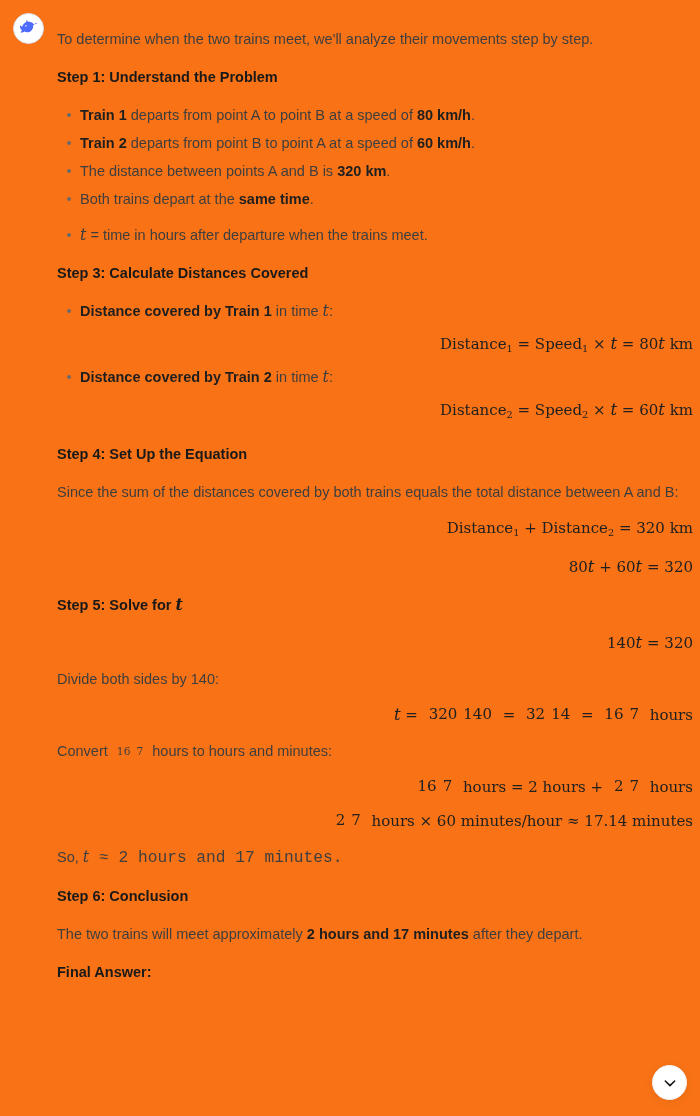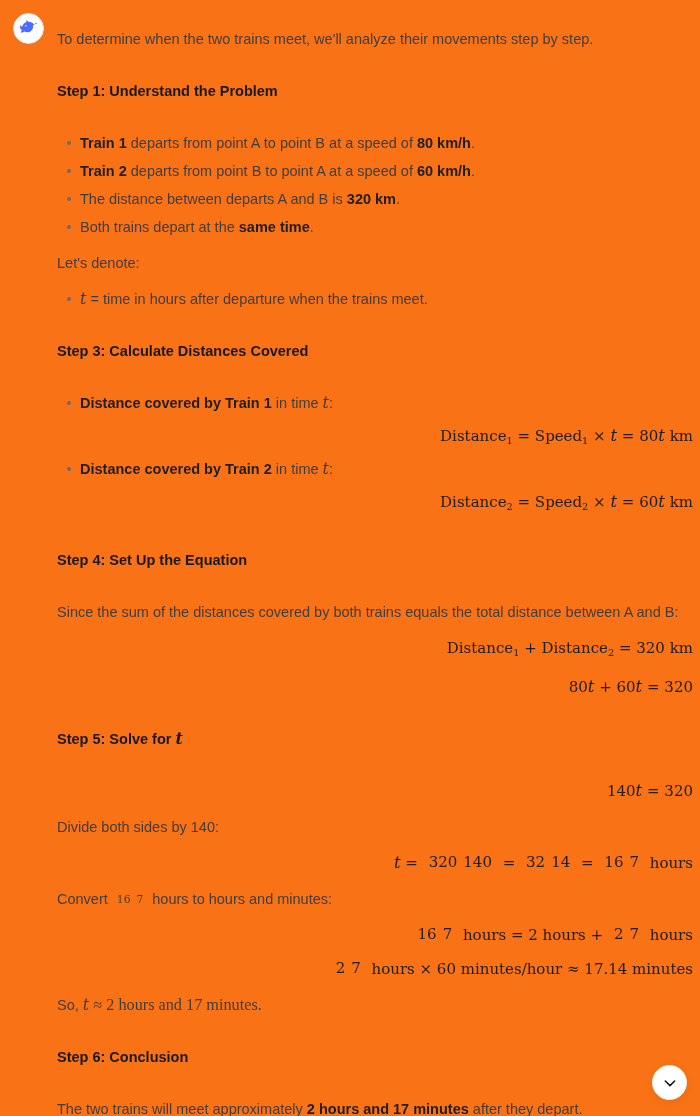--- a/index.html
+++ b/index.html
@@ -23,38 +23,38 @@
     background: #fff;
     display: flex; align-items: center; justify-content: center;
   }
   .content {
     position: absolute;
     left: 57px; top: 0;
     width: 636px;
     padding-top: 16px;
   }
   p { line-height: 26px; margin: 10px 0; color: #3e3e3e; }
-  h3 { font-size: 14.5px; line-height: 26px; margin: 26px 0; color: #191919; font-weight: 700; }
+  h3 { font-size: 14.5px; line-height: 26px; margin: 12px 0; color: #191919; font-weight: 700; }
   ul { list-style: none; margin: 10px 0; padding-left: 23px; }
   li { position: relative; line-height: 26px; margin-bottom: 2px; }
   li::before {
     content: "";
     position: absolute;
     left: -13px; top: 11px;
     width: 4px; height: 4px;
     border-radius: 50%;
     background: #6b6b6b;
   }
   .b { font-weight: 700; color: #1f1f1f; }
   .mvar {
     font-family: "DejaVu Serif", "Liberation Serif", serif;
     font-style: italic;
     font-size: 1.1em;
   }
-  .m { font-family: Liberation Serif, serif; font-size: 1.12em; }
+  .m { font-family: Liberation Mono, monospace; font-size: 1.12em; }
   .sub { font-size: 0.65em; vertical-align: -0.35em; letter-spacing: 0; }
   .math {
     text-align: right;
     font-family: "DejaVu Serif", "Liberation Serif", serif;
     font-size: 15px;
     color: #202020;
     line-height: 26px;
     margin: 8px 0;
   }
   li .math { margin: 7px 0 1px; }
@@ -97,25 +97,24 @@
   </div>
 
   <div class="content">
 
     <p>To determine when the two trains meet, we'll analyze their movements step by step.</p>
 
     <h3>Step 1: Understand the Problem</h3>
     <ul>
       <li><span class="b">Train 1</span><span> departs from point A to point B at a speed of </span><span class="b">80 km/h</span><span>.</span></li>
       <li><span class="b">Train 2</span><span> departs from point B to point A at a speed of </span><span class="b">60 km/h</span><span>.</span></li>
-      <li><span>The distance between departs A and B is </span><span class="b">320 km</span><span>.</span></li>
+      <li><span>The distance between points A and B is </span><span class="b">320 km</span><span>.</span></li>
       <li><span>Both trains depart at the </span><span class="b">same time</span><span>.</span></li>
     </ul>
 
-    <p>Let's denote:</p>
     <ul>
       <li><span class="mvar">t</span><span> = time in hours after departure when the trains meet.</span></li>
     </ul>
 
     <h3>Step 3: Calculate Distances Covered</h3>
     <ul>
       <li>
         <span><span class="b">Distance covered by Train 1</span><span> in time </span><span class="mvar">t</span><span>:</span></span>
         <div class="math"><span>Distance</span><span class="sub">1</span><span> = Speed</span><span class="sub">1</span><span> × </span><span class="mvar">t</span><span> = 80</span><span class="mvar">t</span><span> km</span></div>
       </li>

